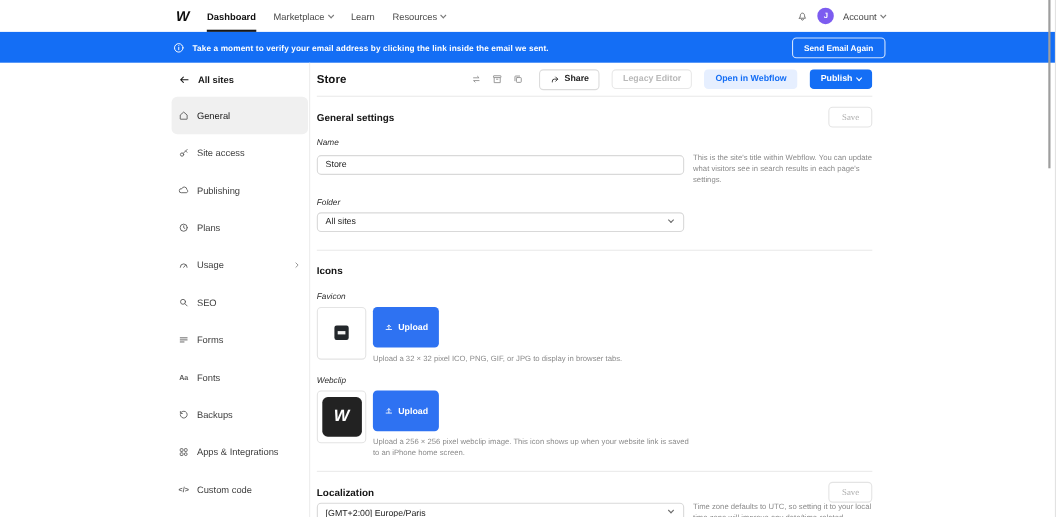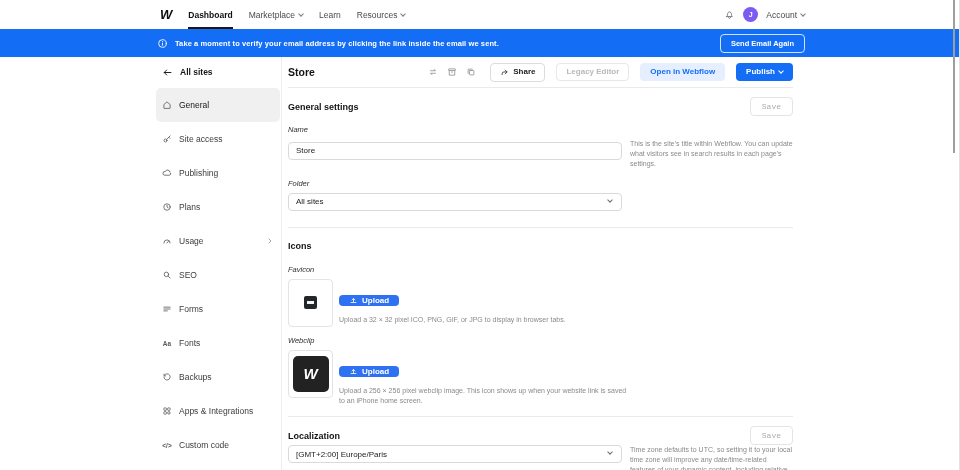--- a/index.html
+++ b/index.html
@@ -55,21 +55,21 @@
   .btn-disabled { background:#fff; border-color:#e8e8e8; color:#b9b9b9; }
   .btn-soft { background:#E6EFFF; color:#146EF5; }
   .btn-primary { background:#146EF5; color:#fff; }
   .btn-primary .chev { border-color:#fff; }
   .divider { border:0; border-top:1px solid #eaeaea; }
   .d1 { margin-top:3px; }
 
   .sec-head { display:flex; align-items:center; margin-top:9px; height:19px; }
   .sec-title { font-size:9px; font-weight:700; color:#141414; }
   .save-btn { margin-left:auto; background:#fff; border:1px solid #e4e4e4; color:#adadad;
-    font-size:8px; padding:4px 11px; border-radius:4px; font-family:Liberation Mono, monospace; cursor:default; }
+    font-size:8px; padding:4px 11px; border-radius:4px; font-family:Liberation Serif, serif; cursor:default; }
 
   label.fld { display:block; font-size:7.5px; color:#2e2e2e; margin:9px 0 5px;font-style:italic; }
   .row { display:flex; }
   .col-form { width:334px; }
   .col-help { width:163px; margin-left:8px; font-size:7px; line-height:10.2px; color:#8a8a8a; }
   .text-input { width:334px; height:18px; border:1px solid #d9d9d9; border-radius:4px;
     padding:0 7px; font-size:8px; color:#222; font-family:inherit; background:#fff; }
   .select { position:relative; width:334px; height:18px; border:1px solid #d9d9d9; border-radius:4px;
     background:#fff; font-size:8px; color:#222; display:flex; align-items:center; padding:0 7px; cursor:pointer; }
   .select .chev { position:absolute; right:9px; top:6px; border-color:#6d6d6d; }
@@ -77,21 +77,21 @@
   .upload-row { display:flex; margin-bottom:7px; }
   .thumb { width:45px; height:48px; border:1px solid #e4e4e4; border-radius:4px; background:#fff;
     display:flex; align-items:center; justify-content:center; flex:none; }
   .fav-glyph { width:13px; height:13px; background:#23272b; border-radius:2px;
     display:flex; align-items:center; justify-content:center; }
   .fav-glyph span { display:block; width:7px; height:3.5px; background:#f4f4f4; }
   .clip-glyph { width:36px; height:36px; background:#222; border-radius:5px; color:#fff;
     display:flex; align-items:center; justify-content:center; font-weight:800; font-style:italic; font-size:15px; }
   .upload-col { margin-left:6px; padding-top:0; }
   .upload-btn { background:#2E72F2; color:#fff; border:0; border-radius:4px; font-family:inherit;
-    font-size:8px; font-weight:600; padding:1px 10px; display:inline-flex; align-items:center; gap:4px; cursor:pointer;margin-top:16px; }
+    font-size:8px; font-weight:600; padding:14px 10px; display:inline-flex; align-items:center; gap:4px; cursor:pointer; }
   .upload-help { margin-top:6px; font-size:7px; line-height:10.2px; color:#8a8a8a; width:290px; }
 
   .scroll-thumb { position:absolute; right:5px; top:0; width:2px; height:153px; background:#9e9e9e; }
   .win-edge { position:absolute; right:0; top:0; width:1px; height:470px; background:#e2e2e2; }
 
   svg { display:block; }
 </style>
 </head>
 <body>
 

